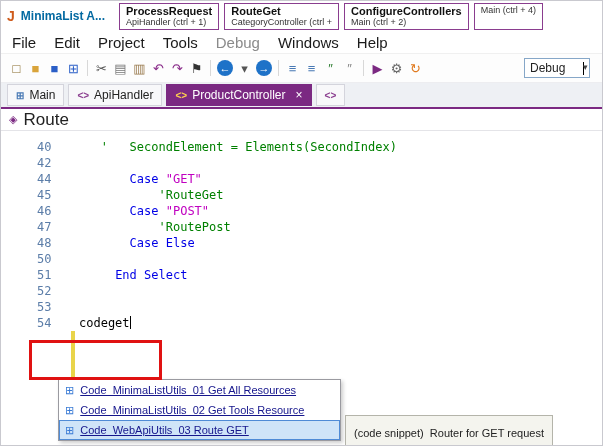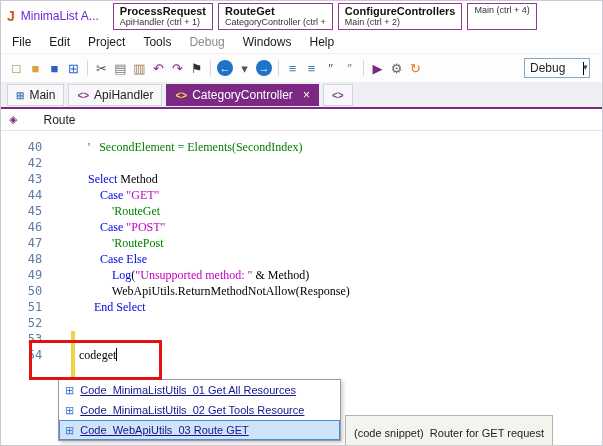--- a/index.html
+++ b/index.html
@@ -3,29 +3,29 @@
 <meta charset="utf-8">
 <style>
   * { box-sizing: border-box; margin: 0; padding: 0; }
   html,body { width:603px; height:446px; }
   body { font-family:"Liberation Sans", sans-serif; background:#ffffff; }
   #app { position:relative; width:603px; height:446px; overflow:hidden; background:#fff; border:1px solid #c9c9cf; }
 
   
   .titlebar { position:absolute; top:0; left:0; right:0; height:30px; display:flex; align-items:center; padding-left:6px; gap:6px; background:#fff; }
   .appicon { font-weight:bold; color:#cf5b1b; font-size:14px; flex:none; }
-  .apptitle { font-weight:normal; font-size:12px; color:#6d28d9; white-space:nowrap; flex:none; }
+  .apptitle { font-weight:bold; font-size:12px; color:#0369a1; white-space:nowrap; flex:none; }
   .quick-tabs { display:flex; gap:5px; margin-left:8px; }
   .qtab { border:1px solid #8a3d8f; padding:1px 6px 2px; background:#fff; }
   .qname { font-size:11px; font-weight:bold; color:#101010; white-space:nowrap; }
   .qtarget { font-size:9px; color:#333; white-space:nowrap; }
 
   
   .menubar { position:absolute; top:30px; left:0; right:0; height:22px; display:flex; align-items:center; padding-left:2px; background:#fff; }
-  .menu-item { padding:2px 9px; font-size:12px; color:#1a1a1a; cursor:default; }
+  .menu-item { padding:2px 9px; font-size:15px; color:#1a1a1a; cursor:default; }
   .menu-item.dim { color:#8a8a8a; }
 
   
   .toolbar { position:absolute; top:52px; left:0; right:0; height:30px; display:flex; align-items:center; padding:0 6px; background:#fdfdfd; border-top:1px solid #f0f0f0; border-bottom:1px solid #ededf0; }
   .tbicon { width:19px; height:19px; line-height:19px; text-align:center; font-size:13px; flex:none; cursor:default; }
   .tbicon.circ { width:16px; height:16px; line-height:16px; border-radius:50%; font-size:11px; margin:0 2px; }
   .tsep { width:1px; height:16px; background:#d8d8d8; margin:0 4px; flex:none; }
   .mode-box { margin-left:auto; margin-right:6px; min-width:66px; height:20px; border:1px solid #86a7c8; display:flex; align-items:center; justify-content:space-between; padding:0 5px; font-size:12px; color:#222; background:#fff; }
   .mode-box .caret { font-size:9px; color:#444; margin-left:8px; }
 
@@ -35,28 +35,28 @@
   .tab.active { background:#7b2982; border-color:#7b2982; color:#fff; }
   .tab-ic { font-size:10px; font-weight:bold; }
   .tab-ic.form { color:#4a7ab5; }
   .tab-ic.code { color:#8a3d8f; }
   .tab.active .tab-ic { color:#ffd34d; }
   .tab-close { margin-left:5px; font-size:12px; color:#fff; }
 
   
   .breadcrumb { position:absolute; top:108px; left:0; right:0; height:22px; display:flex; align-items:center; gap:6px; padding-left:8px; background:#fff; border-bottom:1px solid #e4e4e8; }
   .bc-icon { color:#7b2982; font-size:11px; }
-  .bc-label { font-size:12px; color:#222;margin-left:20px; }
+  .bc-label { font-size:17px; color:#222; }
 
   
   .editor { position:absolute; top:130px; left:0; width:603px; height:316px; background:#fff; font-family:"DejaVu Sans Mono", monospace; font-size:12px; }
   .lines { position:absolute; top:8px; left:0; right:0; }
   .code-line { display:flex; height:16px; line-height:16px; white-space:pre; }
-  .lnum { flex:none; width:78px; padding-right:10px; text-align:center; color:#5b7da8; font-size:12px; }
-  .lcode { flex:1; color:#000;font-family:Liberation Serif, serif; }
+  .lnum { flex:none; width:78px; padding-right:10px; text-align:left; color:#5b7da8; font-size:12px;padding-left:36px; }
+  .lcode { flex:1; color:#000; }
   .seg.kw { color:#0000e6; }
   .seg.com { color:#008000; }
   .seg.str { color:#c000c0; }
   .seg.plain { color:#000; }
   .caret { display:inline-block; width:1px; height:13px; background:#000; vertical-align:-2px; }
 
   .modified-bar { position:absolute; left:70px; top:200px; width:4px; height:48px; background:#e9d44a; }
   .annotation { position:absolute; left:28px; top:209px; width:133px; height:40px; border:3px solid #e01212; z-index:6; pointer-events:none; }
 
   
@@ -140,45 +140,43 @@
       <div class="tab">
         <span class="tab-ic form">⊞</span>
         <span class="tab-label">Main</span>
       </div>
       <div class="tab">
         <span class="tab-ic code">&lt;&gt;</span>
         <span class="tab-label">ApiHandler</span>
       </div>
       <div class="tab active">
         <span class="tab-ic code">&lt;&gt;</span>
-        <span class="tab-label">CategoryController</span>
+        <span class="tab-label">ProductController</span>
         <span class="tab-close">×</span>
       </div>
       <div class="tab">
         <span class="tab-ic code">&lt;&gt;</span>
       </div>
     </div>
 
   <div class="breadcrumb">
     <span class="bc-icon">◈</span>
     <span class="bc-label">Route</span>
   </div>
 
   <div class="editor">
     <div class="lines">
         <div class="code-line"><span class="lnum">40</span><span class="lcode"><span class="seg com">   '   SecondElement = Elements(SecondIndex)</span></span></div>
         <div class="code-line"><span class="lnum">42</span><span class="lcode"></span></div>
-        <div class="code-line"><span class="lnum">43</span><span class="lcode"><span class="seg plain">   </span><span class="seg kw">Select</span><span class="seg plain"> Method</span></span></div>
         <div class="code-line"><span class="lnum">44</span><span class="lcode"><span class="seg plain">       </span><span class="seg kw">Case</span><span class="seg plain"> </span><span class="seg str">"GET"</span></span></div>
         <div class="code-line"><span class="lnum">45</span><span class="lcode"><span class="seg com">           'RouteGet</span></span></div>
         <div class="code-line"><span class="lnum">46</span><span class="lcode"><span class="seg plain">       </span><span class="seg kw">Case</span><span class="seg plain"> </span><span class="seg str">"POST"</span></span></div>
         <div class="code-line"><span class="lnum">47</span><span class="lcode"><span class="seg com">           'RoutePost</span></span></div>
         <div class="code-line"><span class="lnum">48</span><span class="lcode"><span class="seg plain">       </span><span class="seg kw">Case</span><span class="seg plain"> </span><span class="seg kw">Else</span></span></div>
-        <div class="code-line"><span class="lnum">49</span><span class="lcode"><span class="seg plain">           </span><span class="seg kw">Log</span><span class="seg plain">(</span><span class="seg str">"Unsupported method: "</span><span class="seg plain"> &amp; Method)</span></span></div>
-        <div class="code-line"><span class="lnum">50</span><span class="lcode"><span class="seg plain">           </span><span class="seg plain">WebApiUtils.ReturnMethodNotAllow(Response)</span></span></div>
+        <div class="code-line"><span class="lnum">50</span></div>
         <div class="code-line"><span class="lnum">51</span><span class="lcode"><span class="seg plain">     </span><span class="seg kw">End Select</span></span></div>
         <div class="code-line"><span class="lnum">52</span></div>
         <div class="code-line"><span class="lnum">53</span><span class="lcode"></span></div>
         <div class="code-line"><span class="lnum">54</span><span class="lcode"><span class="seg plain">codeget</span><span class="caret"></span></span></div>
       </div>
     <div class="modified-bar"></div>
     <div class="annotation"></div>
     <div class="ac-popup">
         <div class="ac-item">
           <span class="ac-ic">⊞</span>

